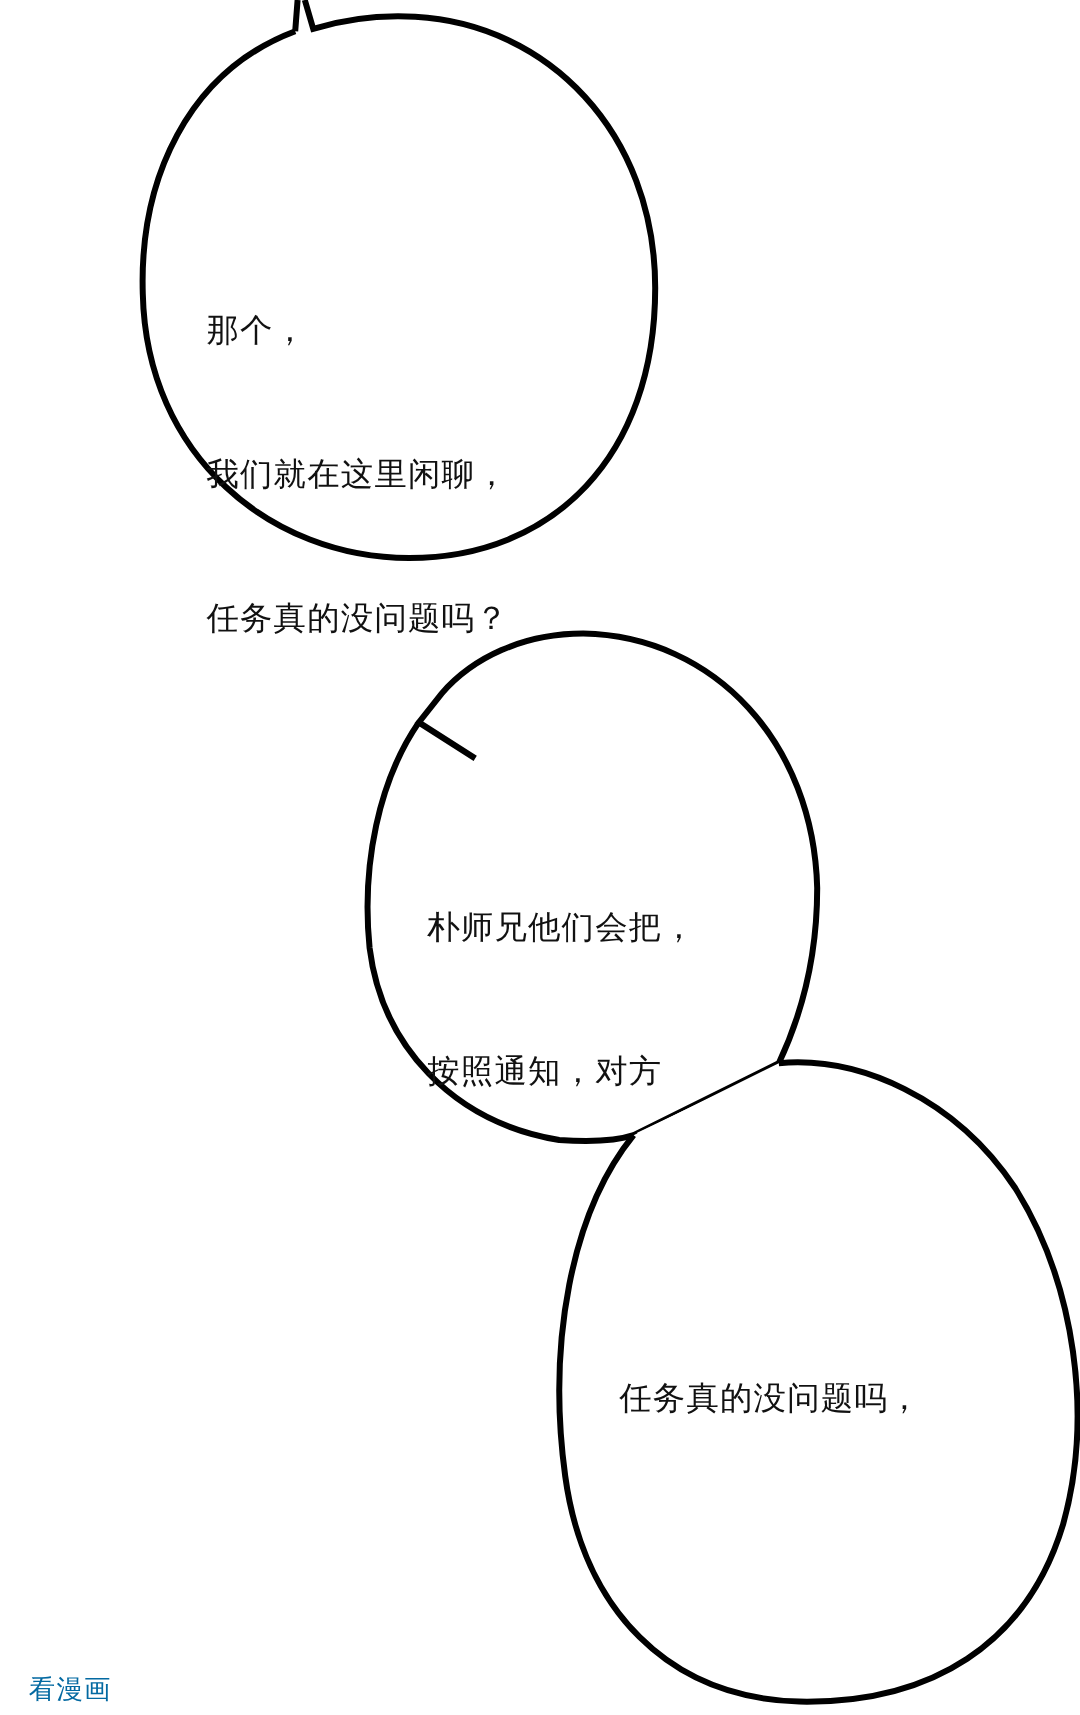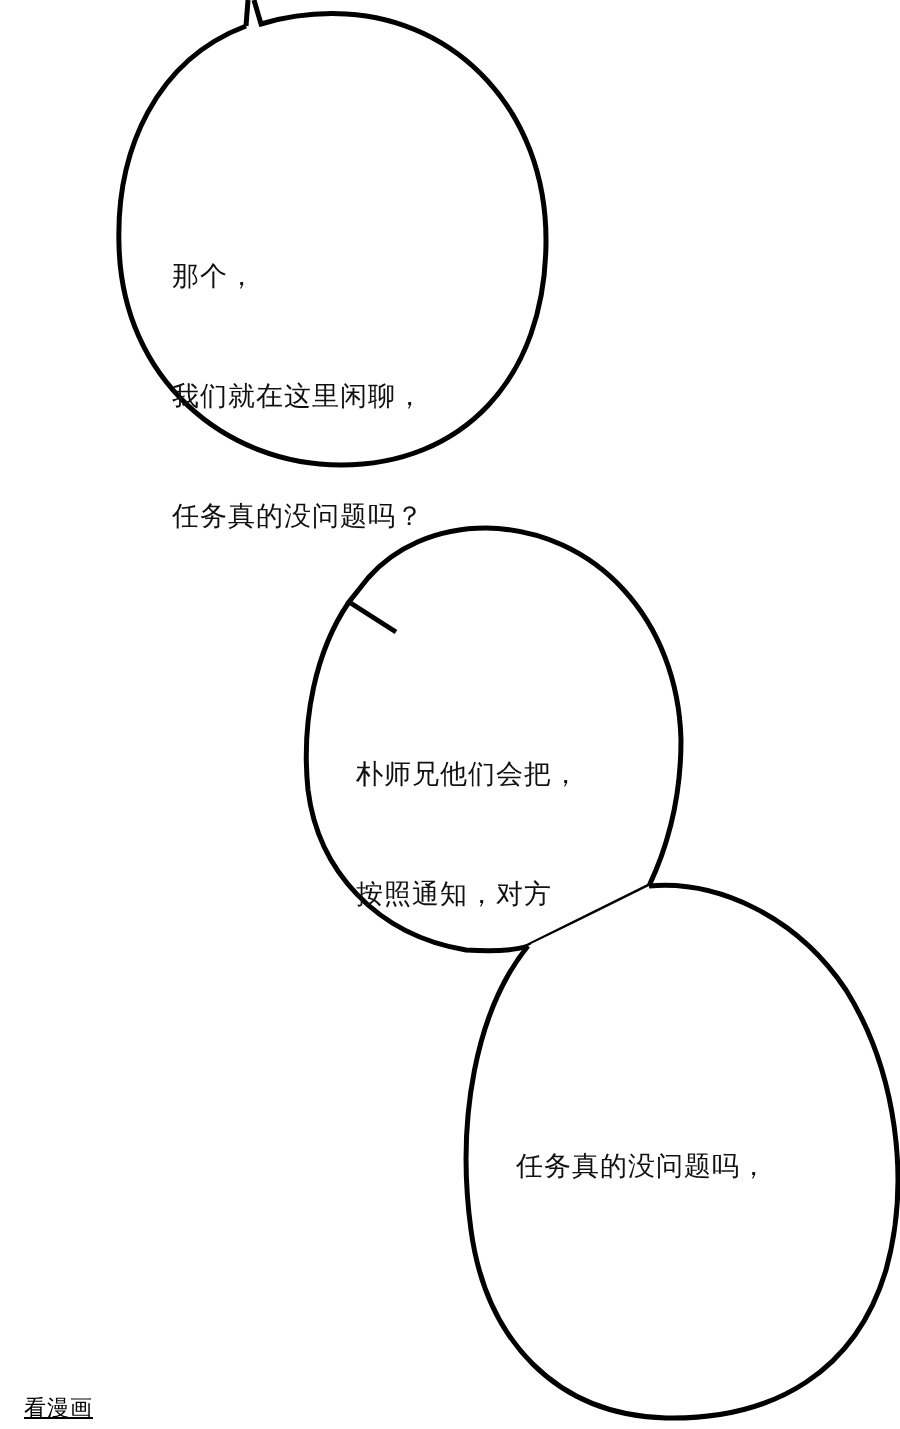--- a/index.html
+++ b/index.html
@@ -15,23 +15,22 @@
     white-space: pre;
     letter-spacing: 1px;
   }
   .bubble-text div { height: 40px; }
   .watermark {
     position: absolute;
     left: 8px;
     top: 1393px;
     font-family: "DejaVu Sans", sans-serif;
     font-size: 22px;
-    color: #000000;
+    color: #0369a1;
     letter-spacing: 1px;
-    text-decoration: underline;
   }
 </style>
 </head>
 <body>
 
 <div class="canvas">
 
   <svg class="bubbles" width="900" height="1429" viewBox="0 0 900 1429">
 
     <path d="M 230 26

